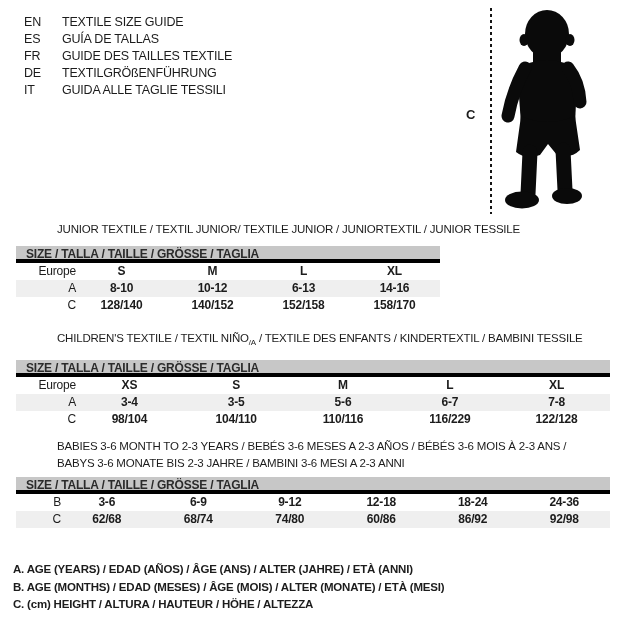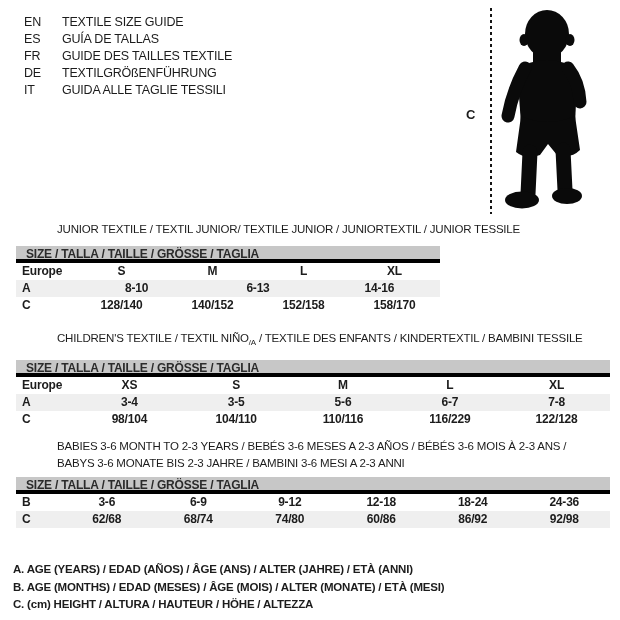--- a/index.html
+++ b/index.html
@@ -44,21 +44,21 @@
   .sizetable { position: absolute; left: 16px; }
   .t1 { width: 424px; }
   .t2, .t3 { width: 594px; }
   .band {
     height: 17px; line-height: 17px; background: #c7c7c7;
     border-bottom: 4px solid #000000;
     font-size: 12px; font-weight: 700; color: #2b2b2b; padding-left: 10px;
   }
   .trow { display: flex; height: 17px; line-height: 17px; font-size: 12px; }
   .trow.alt { background: #efefef; }
-  .tlabel { flex: 0 0 60px; padding-left: 6px; font-weight: 700; }
+  .tlabel { flex: 0 0 60px; padding-left: 6px; font-weight: 400; text-align: right; }
   .t3 .tlabel { flex: 0 0 45px; }
   .tcell { flex: 1 1 0; text-align: center; font-weight: 700; }
 
   
   .footnotes { position: absolute; left: 13px; top: 551px; margin-top: 10px; }
   .footnote { font-size: 11.5px; font-weight: 700; line-height: 17.5px; white-space: nowrap; }
 </style>
 </head>
 <body>
 
@@ -114,20 +114,21 @@
     <div class="trow">
       <span class="tlabel">Europe</span>
       <span class="tcell">S</span>
       <span class="tcell">M</span>
       <span class="tcell">L</span>
       <span class="tcell">XL</span>
     </div>
     <div class="trow alt">
       <span class="tlabel">A</span>
       <span class="tcell">8-10</span>
+      <span class="tcell">10-12</span>
       <span class="tcell">6-13</span>
       <span class="tcell">14-16</span>
     </div>
     <div class="trow">
       <span class="tlabel">C</span>
       <span class="tcell">128/140</span>
       <span class="tcell">140/152</span>
       <span class="tcell">152/158</span>
       <span class="tcell">158/170</span>
     </div>

